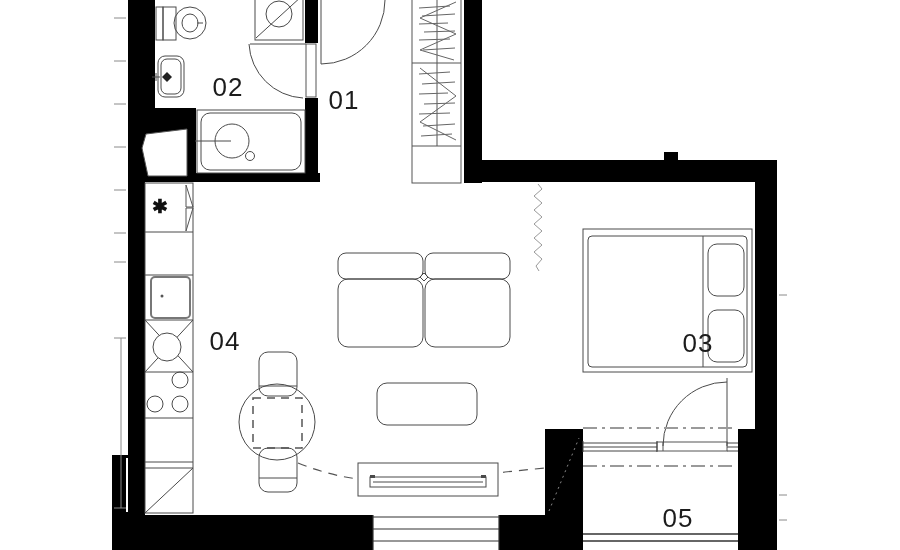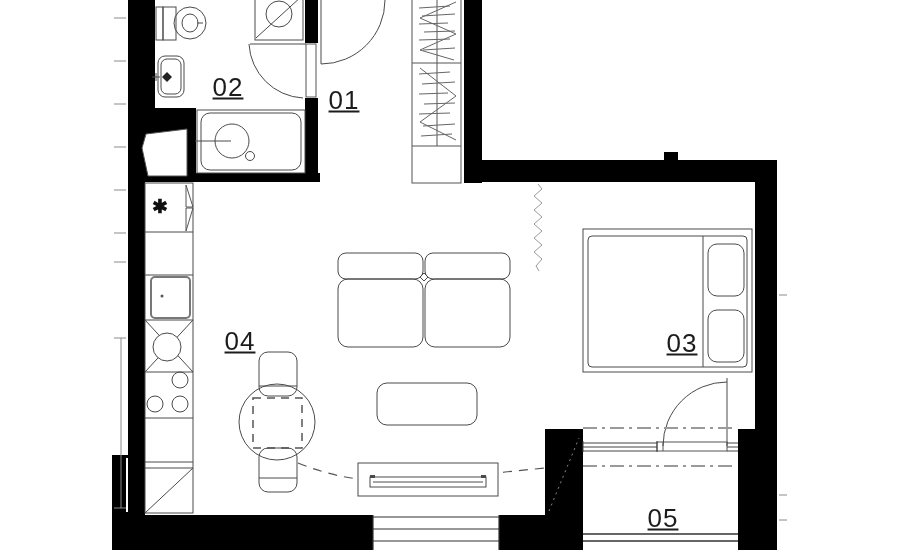--- a/index.html
+++ b/index.html
@@ -1,20 +1,20 @@
 <!DOCTYPE html>
 <html><head>
 <meta charset="utf-8">
 <style>
   html,body{margin:0;padding:0;background:#fff;}
   .stage{position:relative;width:900px;height:550px;background:#fff;overflow:hidden;
          font-family:"Liberation Sans", sans-serif;}
   .stage svg{position:absolute;left:0;top:0;}
   .room-label{position:absolute;transform:translate(-50%,-50%);font-size:26px;
-              color:#1c1c1c;letter-spacing:1px;white-space:nowrap;text-decoration:underline;}
+              color:#1c1c1c;letter-spacing:1px;white-space:nowrap;}
   .fridge-marker{position:absolute;transform:translate(-50%,-50%);font-size:19px;
               font-weight:bold;color:#111;}
 </style>
 </head>
 <body>
 
 <div class="stage">
 <svg width="900" height="550" viewBox="0 0 900 550">
 
   <g fill="#000" stroke="none">
@@ -236,18 +236,18 @@
     <rect x="583" y="229" width="169" height="143"></rect>
     <rect x="588" y="236" width="159" height="131" rx="4"></rect>
     <line x1="703" y1="236" x2="703" y2="367"></line>
     <rect x="708" y="244" width="36" height="52" rx="9"></rect>
     <rect x="708" y="310" width="36" height="52" rx="9"></rect>
   </g>
 </svg>
 
 <div class="room-label" style="left:344px;top:100px">01</div>
 <div class="room-label" style="left:228px;top:87px">02</div>
-<div class="room-label" style="left:682px;top:343px">03</div>
-<div class="room-label" style="left:240px;top:341px">04</div>
-<div class="room-label" style="left:663px;top:518px">05</div>
+<div class="room-label" style="left:698px;top:343px">03</div>
+<div class="room-label" style="left:225px;top:341px">04</div>
+<div class="room-label" style="left:678px;top:518px">05</div>
 
 <div class="fridge-marker" style="left:160px;top:206px">✱</div>
 </div>
 
 </body></html>

